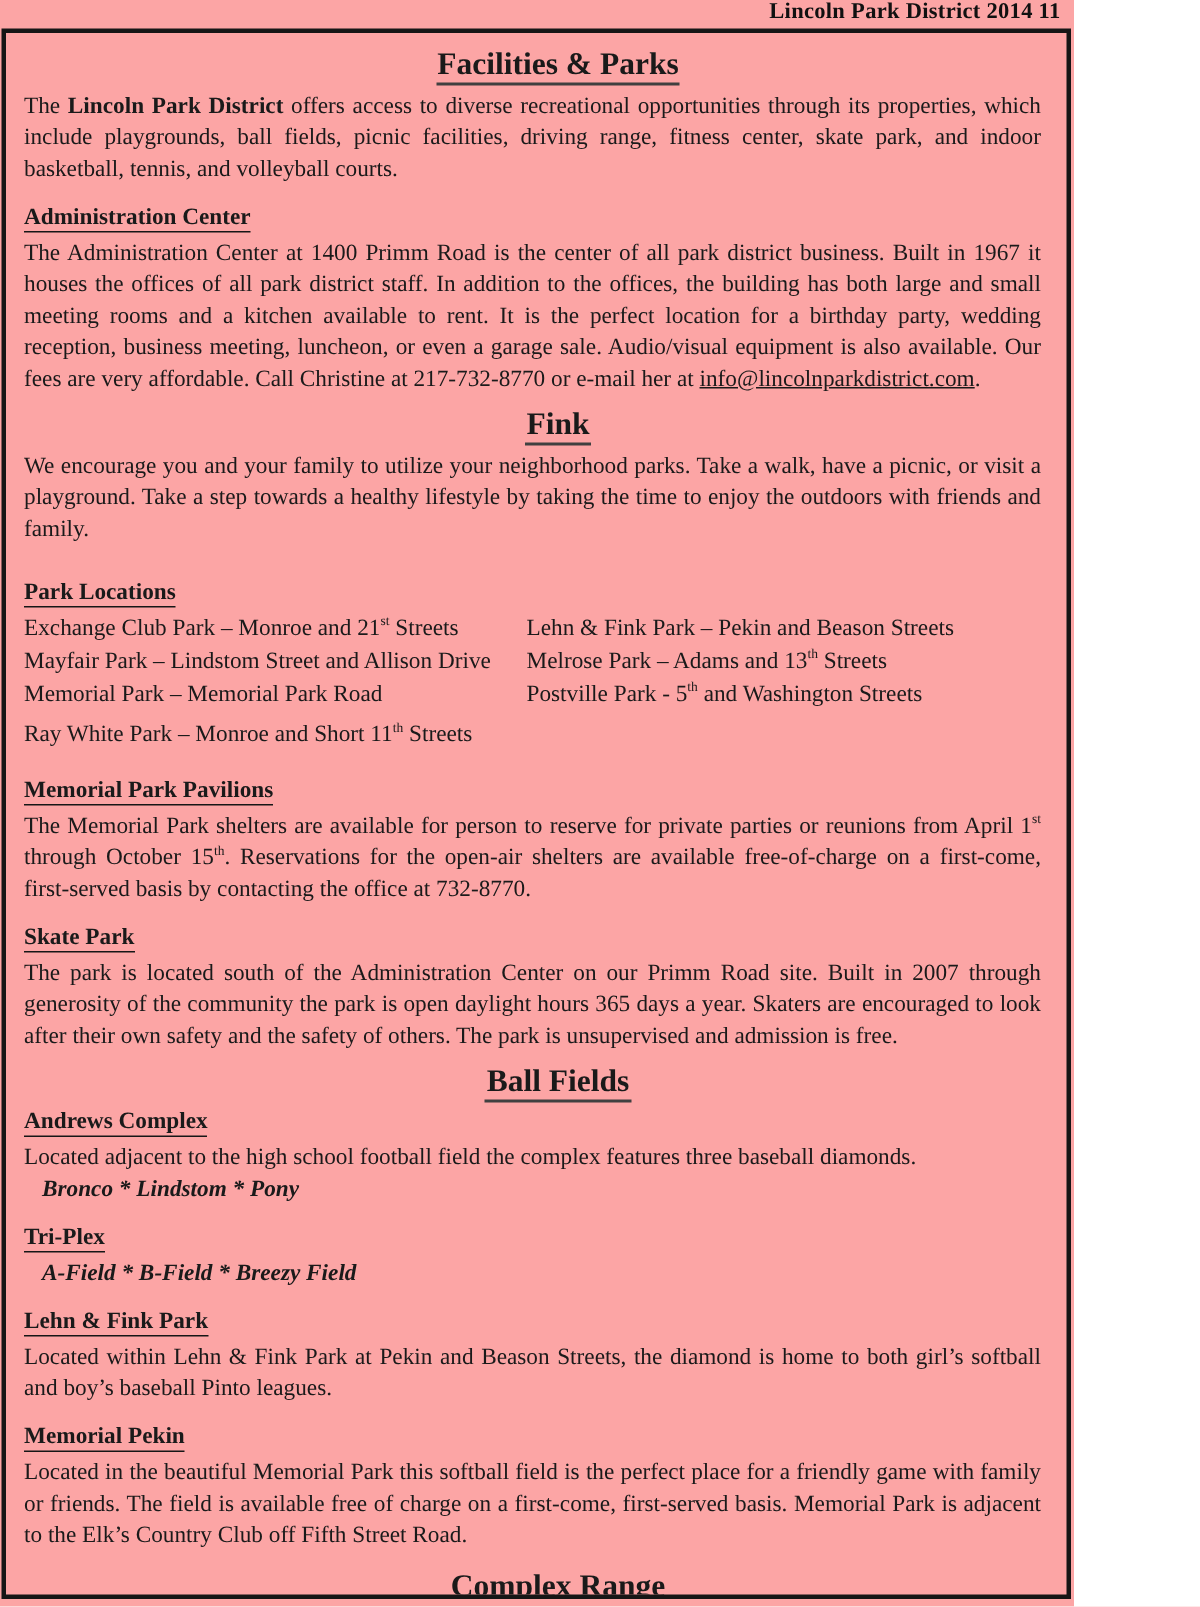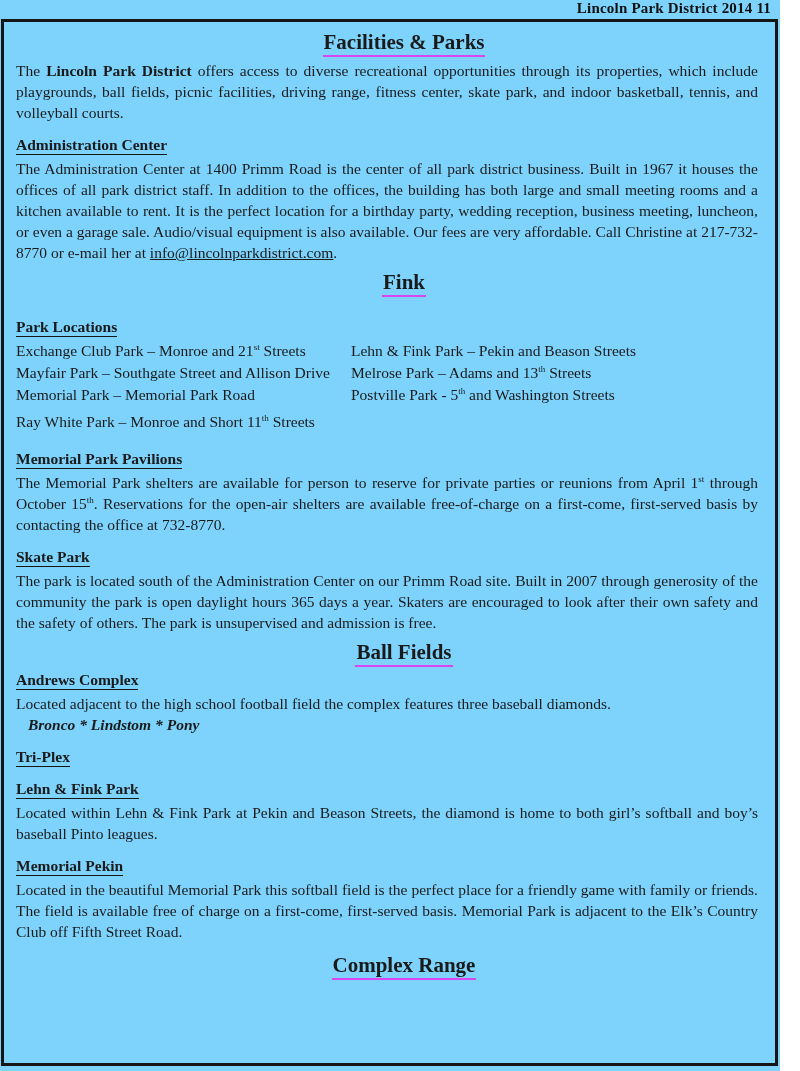--- a/index.html
+++ b/index.html
@@ -1,19 +1,19 @@
 <!DOCTYPE html>
 <html><head>
 <meta charset="utf-8">
 <style>
   html,body{margin:0;padding:0;background:#fff;}
   .page{
     position:relative;
-    width:780px;height:1071px;
-    background:#7dd3fc;
+    width:716px;height:1071px;
+    background:#fca5a5;
     color:#1a1a1a;
     font-family:"Liberation Serif","DejaVu Serif",serif;
     overflow:hidden;
   }
   .header-line{
     position:absolute;top:0;right:9px;
     font-size:15px;font-weight:bold;color:#111;
     letter-spacing:.2px;
   }
   .content-box{
@@ -22,21 +22,21 @@
     box-sizing:border-box;
     padding:2px 17px 4px 12px;
     overflow:hidden;
   }
   .doc-title{
     text-align:center;
     font-size:21px;font-weight:bold;
     margin:5px 0 5px;
     line-height:26px;
   }
-  .doc-title .tspan{border-bottom:2px solid #d946ef;padding:0 1px 1px;margin-left:34px;}
+  .doc-title .tspan{border-bottom:2px solid #404040;padding:0 1px 1px;margin-left:34px;}
   .sub-heading{
     font-size:15.5px;font-weight:bold;
     margin:12px 0 3px;
     line-height:20px;
   }
   .sub-heading .hspan{border-bottom:1.5px solid #161616;padding-bottom:1px;}
   p.body{
     font-size:15.5px;line-height:21px;
     text-align:justify;
     margin:0;
@@ -80,28 +80,29 @@
     <p class="body">The <b>Lincoln Park District</b> offers access to diverse recreational opportunities through its properties, which include playgrounds, ball fields, picnic facilities, driving range, fitness center, skate park, and indoor basketball, tennis, and volleyball courts.</p>
 
     <div class="sub-heading">
       <span class="hspan">Administration Center</span>
     </div>
     <p class="body">The Administration Center at 1400 Primm Road is the center of all park district business. Built in 1967 it houses the offices of all park district staff. In addition to the offices, the building has both large and small meeting rooms and a kitchen available to rent. It is the perfect location for a birthday party, wedding reception, business meeting, luncheon, or even a garage sale. Audio/visual equipment is also available. Our fees are very affordable. Call Christine at 217-732-8770 or e-mail her at <u>info@lincolnparkdistrict.com</u>.</p>
 
     <div class="doc-title mt6">
       <span class="tspan">Fink</span>
     </div>
+    <p class="body">We encourage you and your family to utilize your neighborhood parks. Take a walk, have a picnic, or visit a playground. Take a step towards a healthy lifestyle by taking the time to enjoy the outdoors with friends and family.</p>
 
     <div class="sub-heading mt22">
       <span class="hspan">Park Locations</span>
     </div>
     <div class="locations-grid">
       <span>Exchange Club Park – Monroe and 21<sup>st</sup> Streets</span>
       <span>Lehn &amp; Fink Park – Pekin and Beason Streets</span>
-      <span>Mayfair Park – Southgate Street and Allison Drive</span>
+      <span>Mayfair Park – Lindstom Street and Allison Drive</span>
       <span>Melrose Park – Adams and 13<sup>th</sup> Streets</span>
       <span>Memorial Park – Memorial Park Road</span>
       <span>Postville Park - 5<sup>th</sup> and Washington Streets</span>
     </div>
     <div class="loc-extra">Ray White Park – Monroe and Short 11<sup>th</sup> Streets</div>
 
     <div class="sub-heading mt16">
       <span class="hspan">Memorial Park Pavilions</span>
     </div>
     <p class="body">The Memorial Park shelters are available for person to reserve for private parties or reunions from April 1<sup>st</sup> through October 15<sup>th</sup>. Reservations for the open-air shelters are available free-of-charge on a first-come, first-served basis by contacting the office at 732-8770.</p>
@@ -117,20 +118,21 @@
 
     <div class="sub-heading tight-top">
       <span class="hspan">Andrews Complex</span>
     </div>
     <p class="body">Located adjacent to the high school football field the complex features three baseball diamonds.</p>
     <div class="teams">Bronco * Lindstom * Pony</div>
 
     <div class="sub-heading">
       <span class="hspan">Tri-Plex</span>
     </div>
+    <div class="teams">A-Field * B-Field * Breezy Field</div>
 
     <div class="sub-heading">
       <span class="hspan">Lehn &amp; Fink Park</span>
     </div>
     <p class="body">Located within Lehn &amp; Fink Park at Pekin and Beason Streets, the diamond is home to both girl’s softball and boy’s baseball Pinto leagues.</p>
 
     <div class="sub-heading">
       <span class="hspan">Memorial Pekin</span>
     </div>
     <p class="body">Located in the beautiful Memorial Park this softball field is the perfect place for a friendly game with family or friends. The field is available free of charge on a first-come, first-served basis. Memorial Park is adjacent to the Elk’s Country Club off Fifth Street Road.</p>

